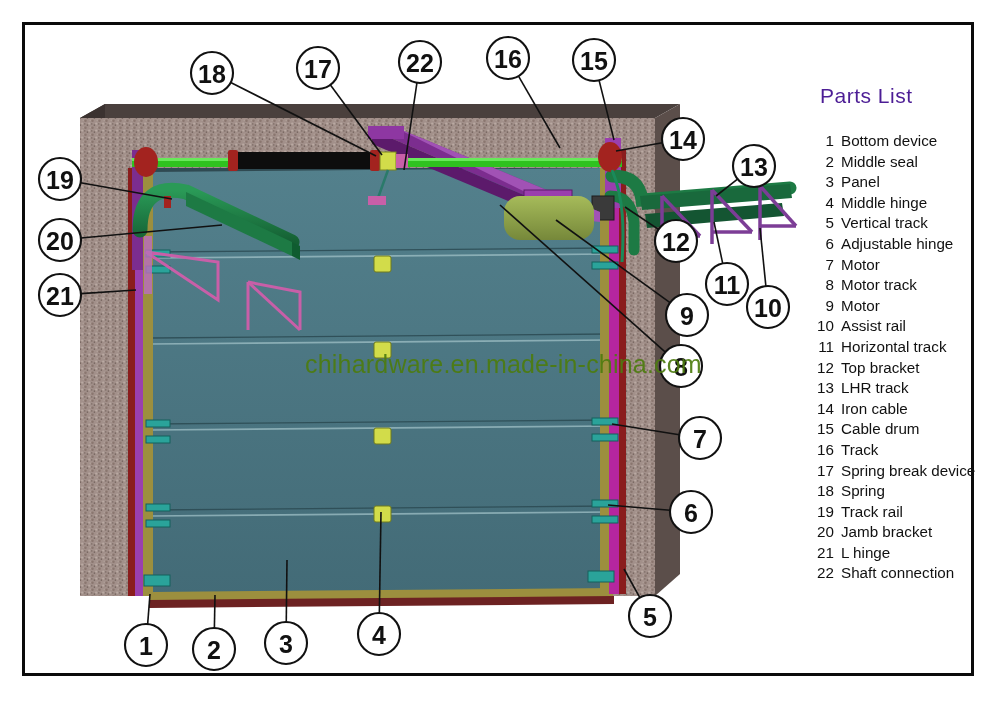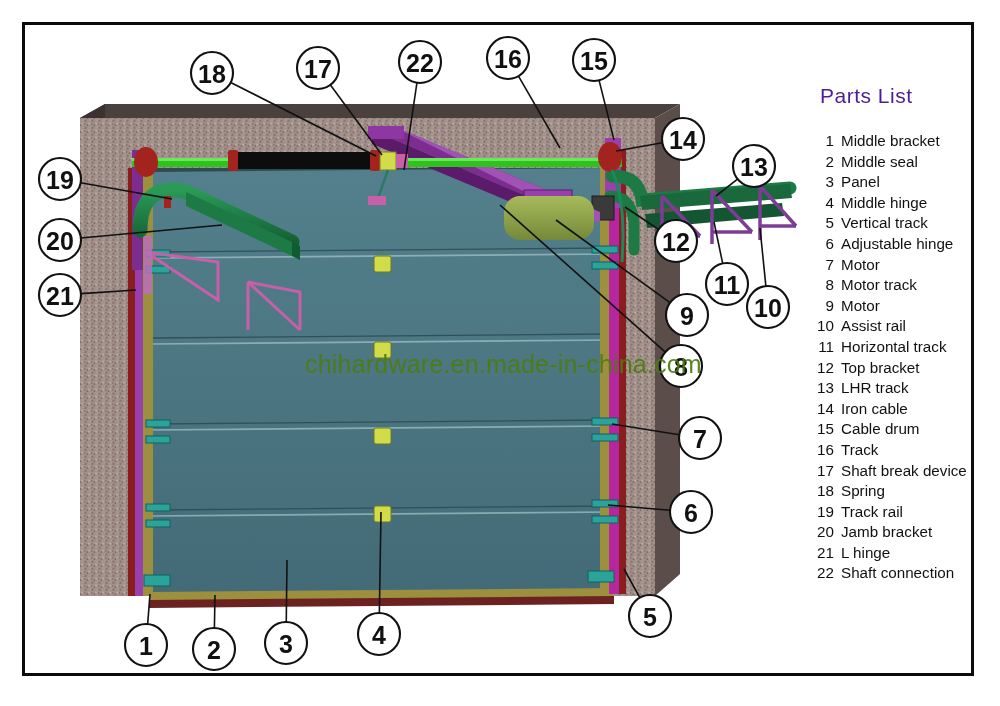--- a/index.html
+++ b/index.html
@@ -330,21 +330,21 @@
           </g>
         </g>
     </svg>
 
     <div class="wm" style="left:305px; top:350px;">chihardware.en.made-in-china.com</div>
 
     <div class="pl-title" style="left:820px; top:84px;">Parts List</div>
     <div class="pl-list" id="parts-list" style="left:812px; top:131px;">
         <div class="pl-row">
           <span class="pl-idx">1</span>
-          <span class="pl-lbl">Middle bracket</span>
+          <span class="pl-lbl">Bottom device</span>
         </div>
         <div class="pl-row">
           <span class="pl-idx">2</span>
           <span class="pl-lbl">Middle seal</span>
         </div>
         <div class="pl-row">
           <span class="pl-idx">3</span>
           <span class="pl-lbl">Panel</span>
         </div>
         <div class="pl-row">
@@ -394,21 +394,21 @@
         <div class="pl-row">
           <span class="pl-idx">15</span>
           <span class="pl-lbl">Cable drum</span>
         </div>
         <div class="pl-row">
           <span class="pl-idx">16</span>
           <span class="pl-lbl">Track</span>
         </div>
         <div class="pl-row">
           <span class="pl-idx">17</span>
-          <span class="pl-lbl">Shaft break device</span>
+          <span class="pl-lbl">Spring break device</span>
         </div>
         <div class="pl-row">
           <span class="pl-idx">18</span>
           <span class="pl-lbl">Spring</span>
         </div>
         <div class="pl-row">
           <span class="pl-idx">19</span>
           <span class="pl-lbl">Track rail</span>
         </div>
         <div class="pl-row">

